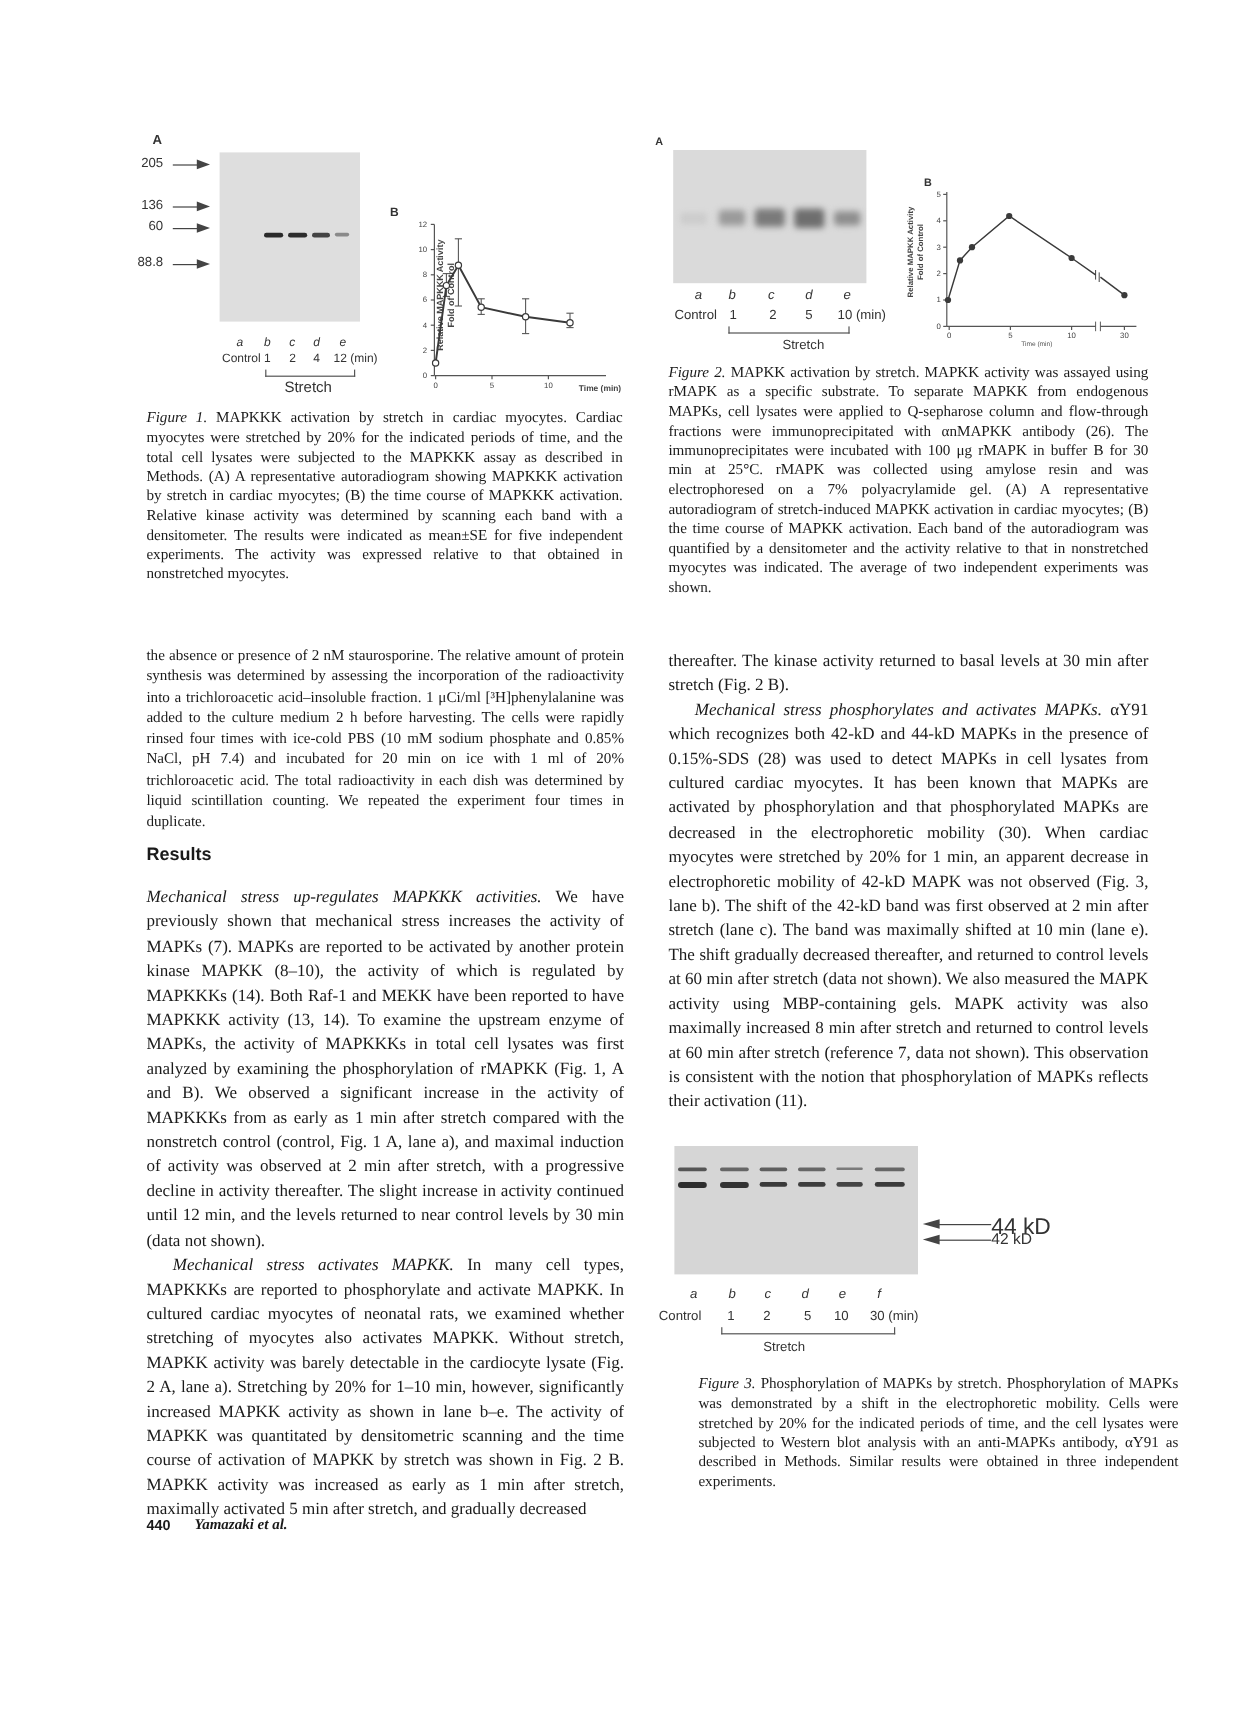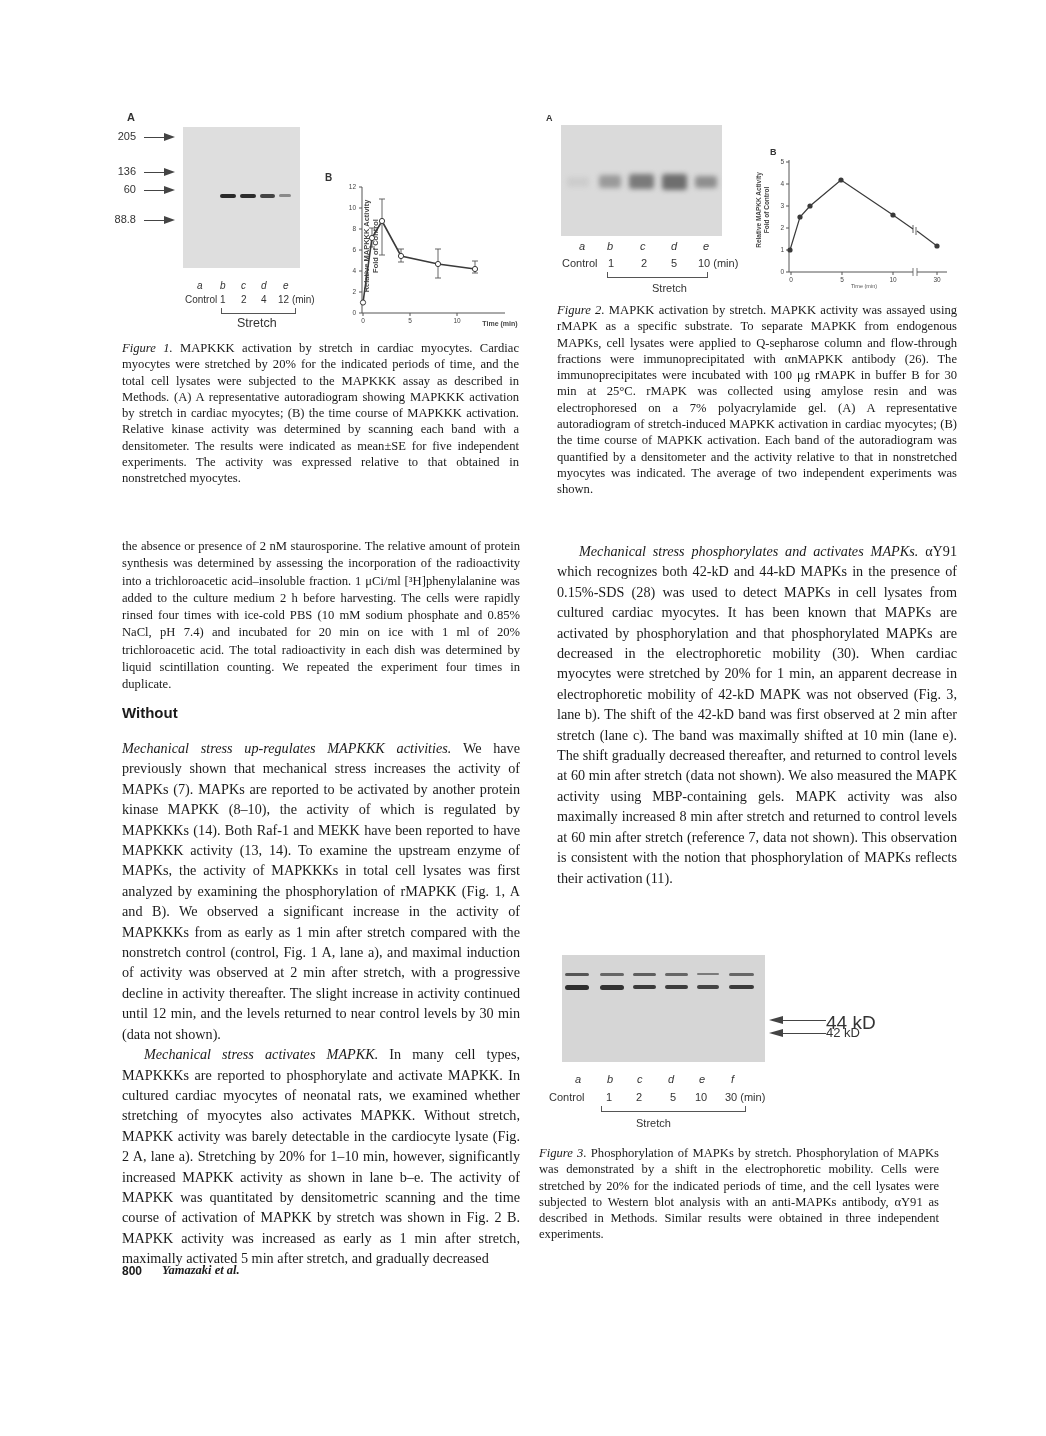--- a/index.html
+++ b/index.html
@@ -216,28 +216,29 @@
     </g>
   </svg>
 
   <div class="abs caption" style="left:557px;top:302px;width:400px;">
     <span class="it">Figure 2.</span><span> MAPKK activation by stretch. MAPKK activity was assayed using rMAPK as a specific substrate. To separate MAPKK from endogenous MAPKs, cell lysates were applied to Q-sepharose column and flow-through fractions were immunoprecipitated with αnMAPKK antibody (26). The immunoprecipitates were incubated with 100 μg rMAPK in buffer B for 30 min at 25°C. rMAPK was collected using amylose resin and was electrophoresed on a 7% polyacrylamide gel. (A) A representative autoradiogram of stretch-induced MAPKK activation in cardiac myocytes; (B) the time course of MAPKK activation. Each band of the autoradiogram was quantified by a densitometer and the activity relative to that in nonstretched myocytes was indicated. The average of two independent experiments was shown.</span>
   </div>
 </div>
 
 <div class="abs para" style="left:122px;top:538px;width:398px;font-size:12.6px;line-height:17.3px;">the absence or presence of 2 nM staurosporine. The relative amount of protein synthesis was determined by assessing the incorporation of the radioactivity into a trichloroacetic acid–insoluble fraction. 1 μCi/ml [³H]phenylalanine was added to the culture medium 2 h before harvesting. The cells were rapidly rinsed four times with ice-cold PBS (10 mM sodium phosphate and 0.85% NaCl, pH 7.4) and incubated for 20 min on ice with 1 ml of 20% trichloroacetic acid. The total radioactivity in each dish was determined by liquid scintillation counting. We repeated the experiment four times in duplicate.</div>
 
-<div class="abs sans heading" style="left:122px;top:704px;">Without</div>
+<div class="abs sans heading" style="left:122px;top:704px;">Results</div>
 
 <div class="abs para" style="left:122px;top:738px;width:398px;">
   <p><span class="it">Mechanical stress up-regulates MAPKKK activities.</span><span> We have previously shown that mechanical stress increases the activity of MAPKs (7). MAPKs are reported to be activated by another protein kinase MAPKK (8–10), the activity of which is regulated by MAPKKKs (14). Both Raf-1 and MEKK have been reported to have MAPKKK activity (13, 14). To examine the upstream enzyme of MAPKs, the activity of MAPKKKs in total cell lysates was first analyzed by examining the phosphorylation of rMAPKK (Fig. 1, A and B). We observed a significant increase in the activity of MAPKKKs from as early as 1 min after stretch compared with the nonstretch control (control, Fig. 1 A, lane a), and maximal induction of activity was observed at 2 min after stretch, with a progressive decline in activity thereafter. The slight increase in activity continued until 12 min, and the levels returned to near control levels by 30 min (data not shown).</span></p>
   <p class="indent"><span class="it">Mechanical stress activates MAPKK.</span><span> In many cell types, MAPKKKs are reported to phosphorylate and activate MAPKK. In cultured cardiac myocytes of neonatal rats, we examined whether stretching of myocytes also activates MAPKK. Without stretch, MAPKK activity was barely detectable in the cardiocyte lysate (Fig. 2 A, lane a). Stretching by 20% for 1–10 min, however, significantly increased MAPKK activity as shown in lane b–e. The activity of MAPKK was quantitated by densitometric scanning and the time course of activation of MAPKK by stretch was shown in Fig. 2 B. MAPKK activity was increased as early as 1 min after stretch, maximally activated 5 min after stretch, and gradually decreased</span></p>
 </div>
 
 <div class="abs para" style="left:557px;top:541px;width:400px;">
+  <p>thereafter. The kinase activity returned to basal levels at 30 min after stretch (Fig. 2 B).</p>
   <p class="indent"><span class="it">Mechanical stress phosphorylates and activates MAPKs.</span><span> αY91 which recognizes both 42-kD and 44-kD MAPKs in the presence of 0.15%-SDS (28) was used to detect MAPKs in cell lysates from cultured cardiac myocytes. It has been known that MAPKs are activated by phosphorylation and that phosphorylated MAPKs are decreased in the electrophoretic mobility (30). When cardiac myocytes were stretched by 20% for 1 min, an apparent decrease in electrophoretic mobility of 42-kD MAPK was not observed (Fig. 3, lane b). The shift of the 42-kD band was first observed at 2 min after stretch (lane c). The band was maximally shifted at 10 min (lane e). The shift gradually decreased thereafter, and returned to control levels at 60 min after stretch (data not shown). We also measured the MAPK activity using MBP-containing gels. MAPK activity was also maximally increased 8 min after stretch and returned to control levels at 60 min after stretch (reference 7, data not shown). This observation is consistent with the notion that phosphorylation of MAPKs reflects their activation (11).</span></p>
 </div>
 
 <div>
   <div class="abs" style="left:562px;top:955px;width:203px;height:107px;background:#d6d6d6;">
     <div class="band" style="left:3px;top:18px;width:24px;height:3px;background:#555;"></div>
     <div class="band" style="left:38px;top:18px;width:24px;height:3px;background:#666;"></div>
     <div class="band" style="left:71px;top:18px;width:23px;height:3px;background:#5e5e5e;"></div>
     <div class="band" style="left:103px;top:18px;width:23px;height:2.5px;background:#666;"></div>
     <div class="band" style="left:135px;top:18px;width:22px;height:2px;background:#7a7a7a;"></div>
@@ -270,19 +271,19 @@
     <span style="left:549px;top:1091px;font-size:11px;">Control</span>
     <span style="left:606px;top:1091px;font-size:11px;">1</span>
     <span style="left:636px;top:1091px;font-size:11px;">2</span>
     <span style="left:670px;top:1091px;font-size:11px;">5</span>
     <span style="left:695px;top:1091px;font-size:11px;">10</span>
     <span style="left:725px;top:1091px;font-size:11px;">30 (min)</span>
   </div>
   <div class="bracket" style="left:601px;top:1106px;width:143px;"></div>
   <div class="abs sans" style="left:636px;top:1117px;font-size:11px;color:#333;">Stretch</div>
 
-  <div class="abs caption" style="left:539px;top:1145px;width:400px;">
+  <div class="abs caption" style="left:582px;top:1145px;width:400px;">
     <span class="it">Figure 3.</span><span> Phosphorylation of MAPKs by stretch. Phosphorylation of MAPKs was demonstrated by a shift in the electrophoretic mobility. Cells were stretched by 20% for the indicated periods of time, and the cell lysates were subjected to Western blot analysis with an anti-MAPKs antibody, αY91 as described in Methods. Similar results were obtained in three independent experiments.</span>
   </div>
 </div>
 
-<div class="abs sans" style="left:122px;top:1264px;font-size:12px;font-weight:bold;">800</div>
+<div class="abs sans" style="left:122px;top:1264px;font-size:12px;font-weight:bold;">440</div>
 <div class="abs it" style="left:162px;top:1263px;font-size:12.5px;font-weight:bold;">Yamazaki et al.</div>
 
 </body></html>

